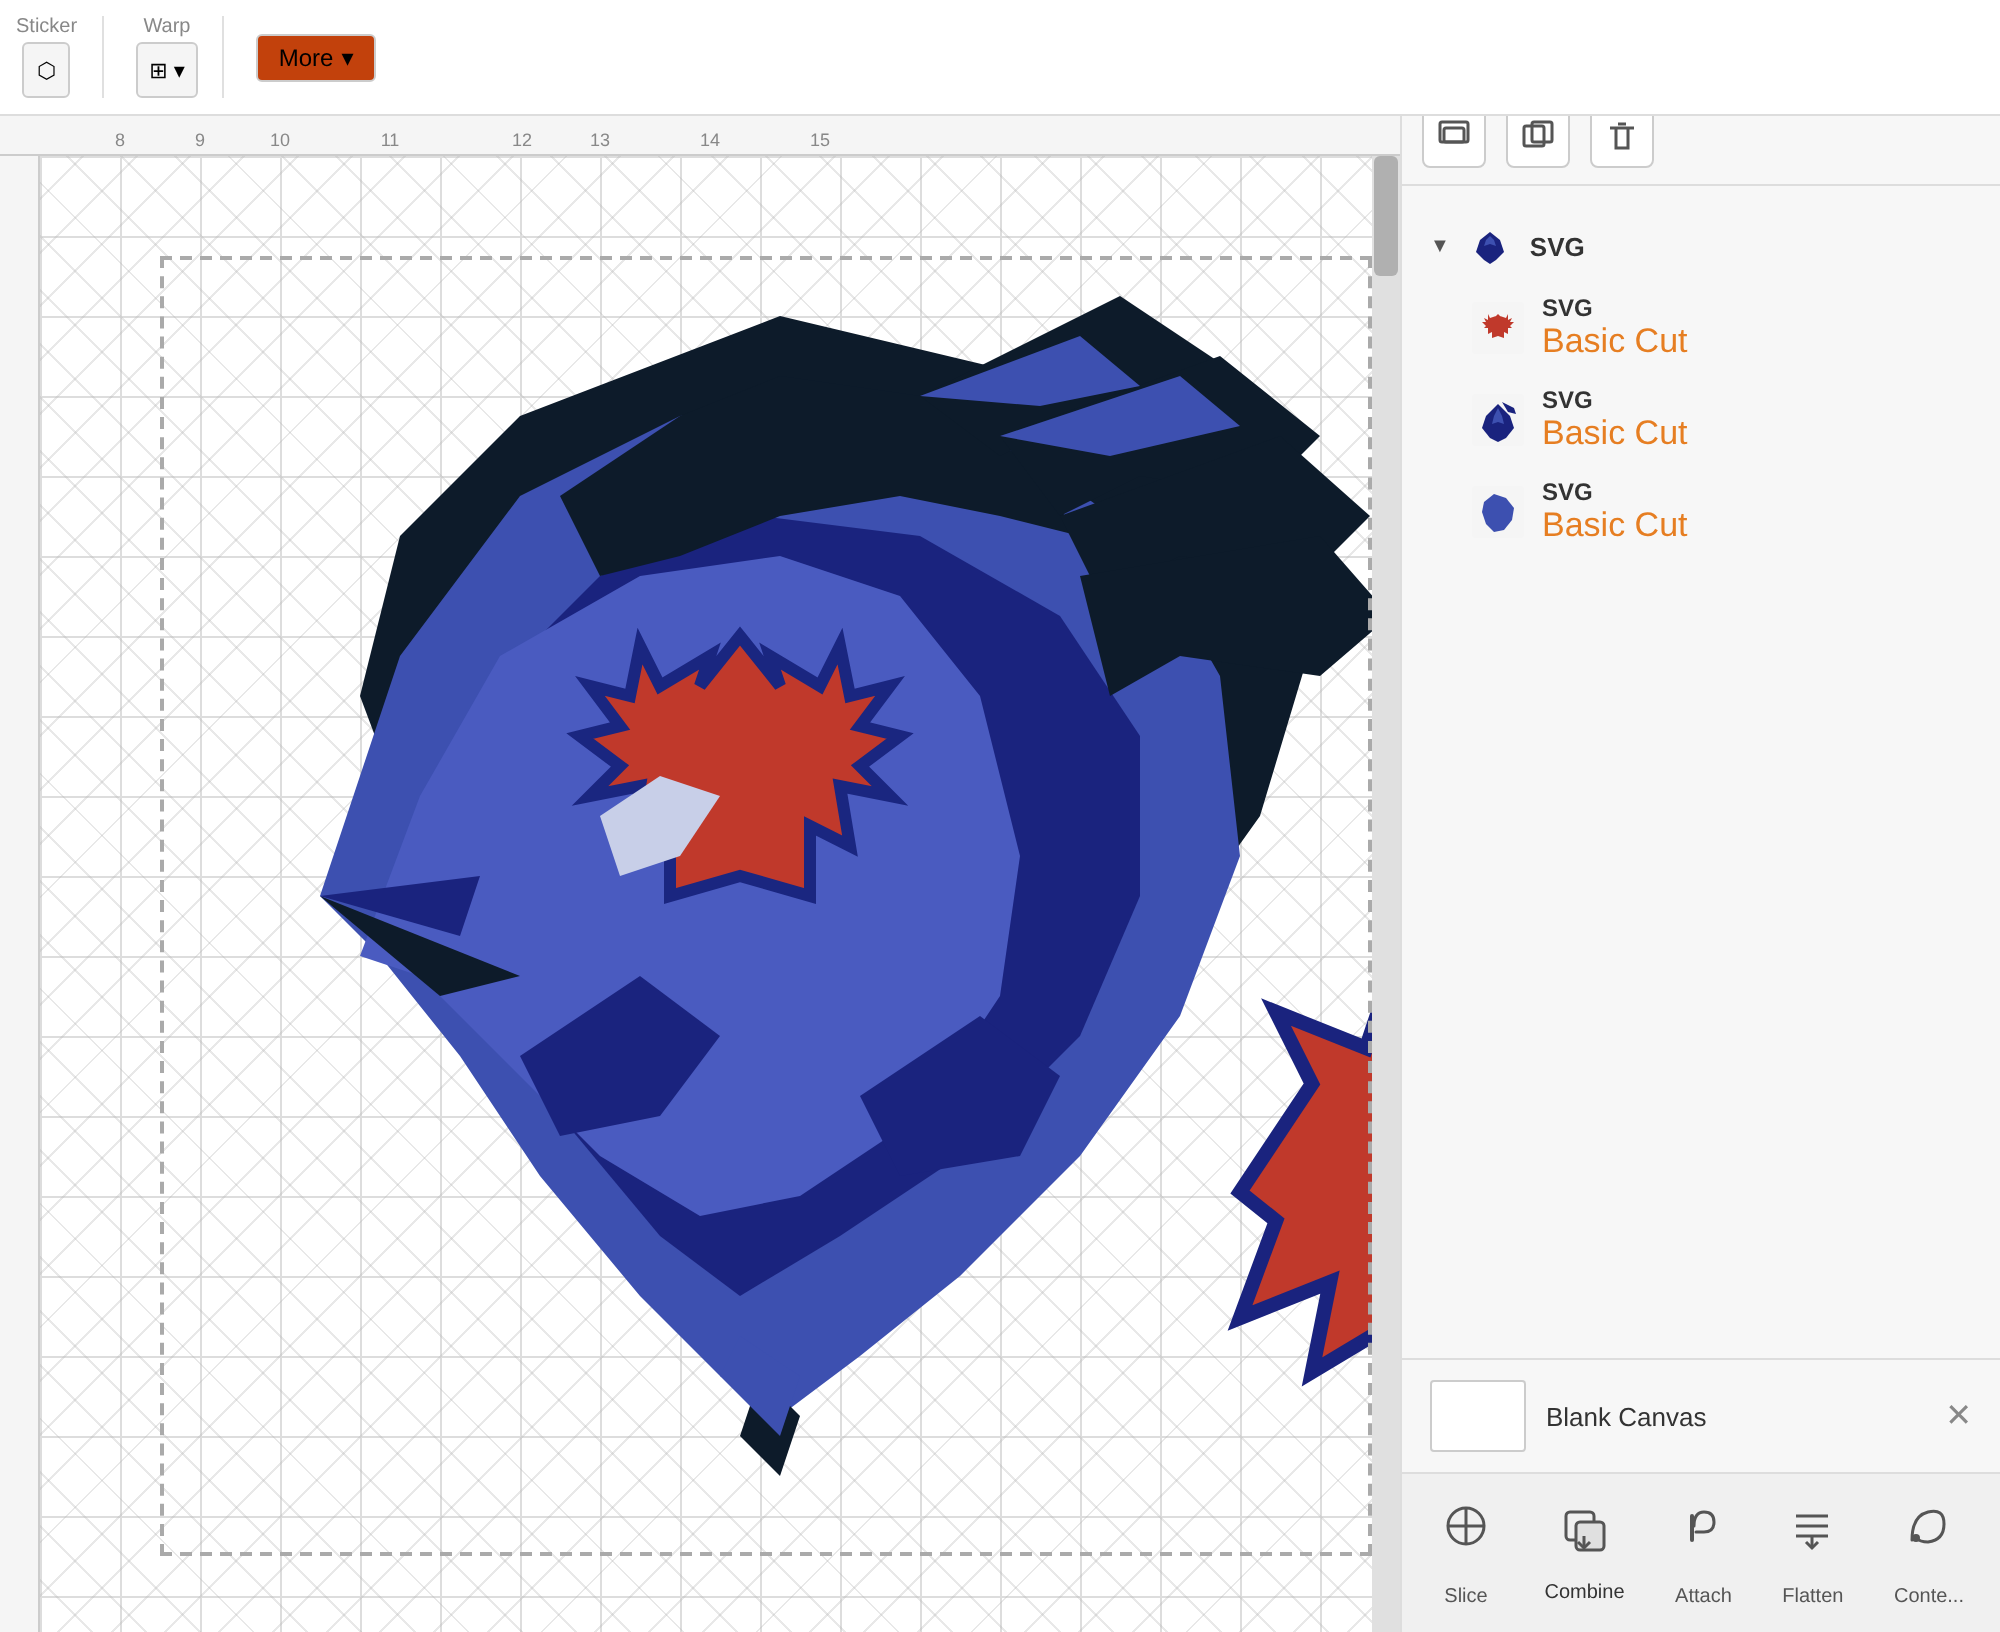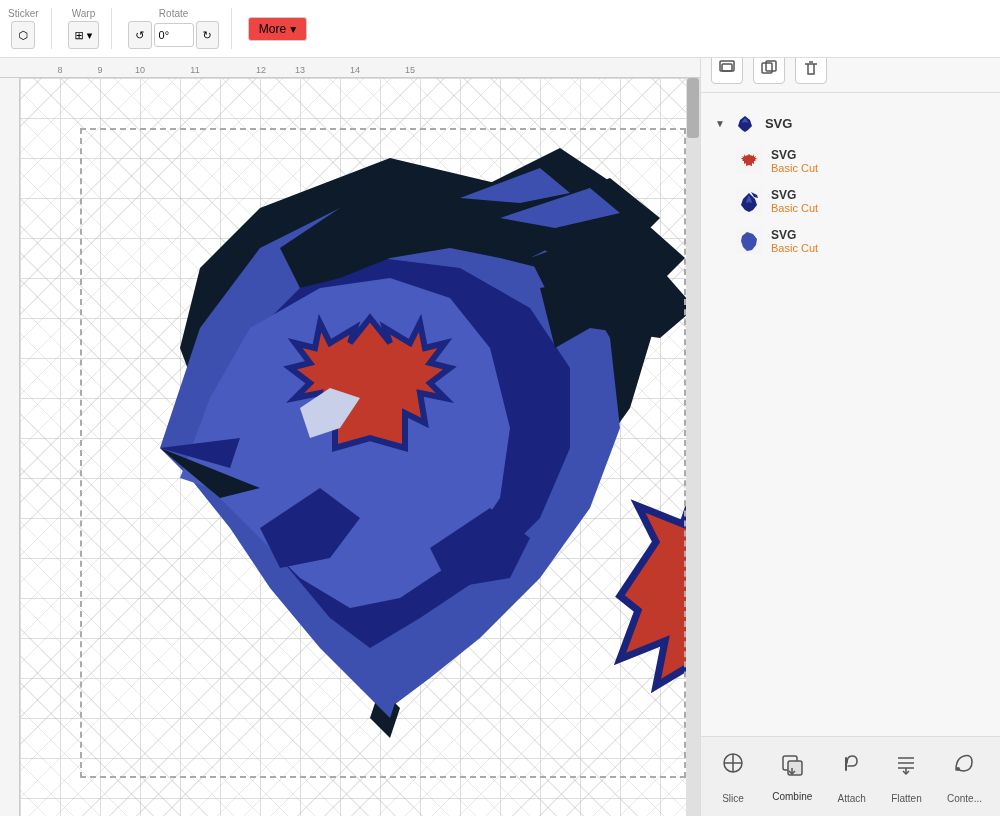--- a/index.html
+++ b/index.html
@@ -56,21 +56,21 @@
     }
     .toolbar-input {
       width: 48px;
       height: 24px;
       border: 1px solid #ccc;
       border-radius: 3px;
       font-size: 11px;
       padding: 0 4px;
     }
     .more-btn {
-      background: #ef4444;
+      background: #c2410c;
       border: 1px solid #ccc;
       border-radius: 3px;
       padding: 4px 10px;
       font-size: 12px;
       cursor: pointer;
       display: flex;
       align-items: center;
       gap: 4px;
     }
 
@@ -263,21 +263,21 @@
     .layer-item-info {
       display: flex;
       flex-direction: column;
     }
     .layer-item-title {
       font-size: 12px;
       font-weight: 600;
       color: #333;
     }
     .layer-item-sub {
-      font-size: 11px;
+      font-size: 17px;
       color: #e67e22;
     }
 
     
     #blank-canvas-section {
       padding: 10px 14px;
       border-top: 1px solid #ddd;
       background: #f7f7f7;
       display: flex;
       align-items: center;
@@ -383,30 +383,20 @@
   <div class="toolbar-group">
     <div class="toolbar-item">
       <span class="toolbar-label">Warp</span>
       <button class="toolbar-btn">
         <span>⊞ ▾</span>
       </button>
     </div>
   </div>
 
 
-  <div class="toolbar-group">
-    <div class="toolbar-item">
-      <span class="toolbar-label">Rotate</span>
-      <div class="toolbar-input-group">
-        <button class="toolbar-btn">↺</button>
-        <input class="toolbar-input" type="text" value="0°" style="width: 40px;">
-        <button class="toolbar-btn">↻</button>
-      </div>
-    </div>
-  </div>
 
   <div class="toolbar-group">
     <button class="more-btn">
       <span>More</span>
       <span>▾</span>
     </button>
   </div>
 </div>
 
 <div id="canvas-area">
@@ -575,20 +565,26 @@
           </svg>
         </div>
         <div class="layer-item-info">
           <span class="layer-item-title">SVG</span>
           <span class="layer-item-sub">Basic Cut</span>
         </div>
       </div>
     </div>
   </div>
 
+  <div id="blank-canvas-section">
+    <div class="blank-canvas-thumb"></div>
+    <span class="blank-canvas-label">Blank Canvas</span>
+    <div style="flex:1;"></div>
+    <span style="font-size:16px;color:#888;cursor:pointer;">✕</span>
+  </div>
 
   <div id="panel-bottom">
     <div class="bottom-btn">
       <div class="bottom-btn-icon">
         <svg width="26" height="26" viewBox="0 0 26 26">
           <circle cx="13" cy="13" r="9" fill="none" stroke="#555" stroke-width="1.5"></circle>
           <line x1="13" y1="4" x2="13" y2="22" stroke="#555" stroke-width="1.5"></line>
           <line x1="4" y1="13" x2="22" y2="13" stroke="#555" stroke-width="1.5"></line>
         </svg>
       </div>

